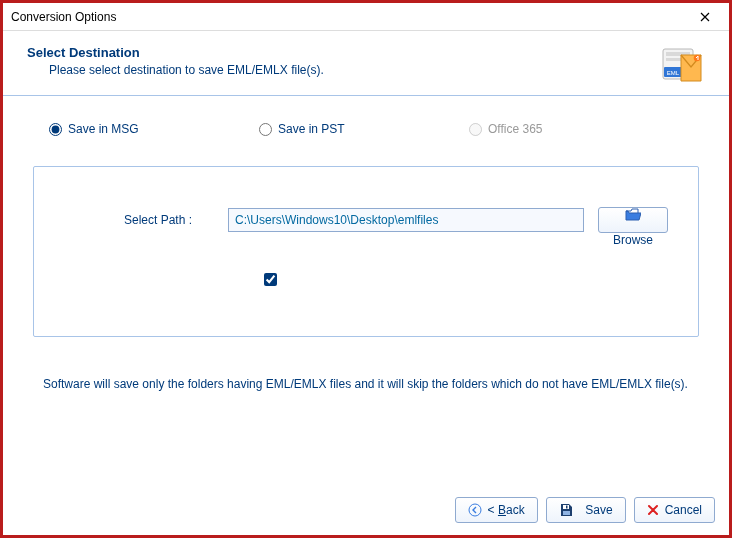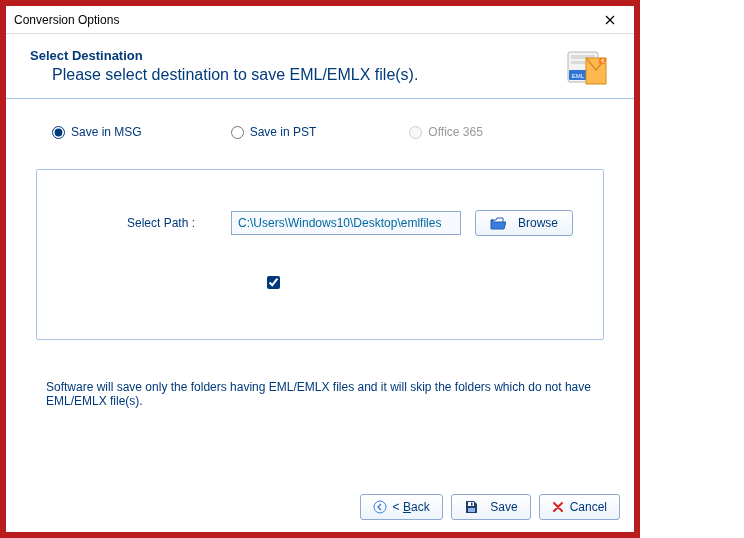--- a/index.html
+++ b/index.html
@@ -1,34 +1,34 @@
 <!DOCTYPE html>
 <html><head>
 <meta charset="utf-8">
 <style>
   * { box-sizing: border-box; margin: 0; padding: 0; }
   body { font-family: "Segoe UI", Tahoma, sans-serif; font-size: 12px; background: #fff; color: #000; }
-  .window { width: 640px; height: 538px; border: 6px solid #b91c1c; background: #fff; display: flex; flex-direction: column; }
+  .window { width: 732px; height: 538px; border: 3px solid #b91c1c; background: #fff; display: flex; flex-direction: column; }
   .titlebar { height: 28px; display: flex; align-items: center; justify-content: space-between; padding: 0 6px 0 8px; border-bottom: 1px solid #ddd; background: #fff; }
   .titlebar span { font-size: 12px; color: #000; }
   .close-x { width: 36px; height: 20px; display: flex; align-items: center; justify-content: center; font-size: 13px; color: #000; cursor: pointer; }
   .header { display: flex; justify-content: space-between; align-items: flex-start; padding: 14px 24px 10px 24px; border-bottom: 1px solid #a8c4e8; }
   .header-text h2 { font-size: 13px; font-weight: bold; color: #003a7a; margin-bottom: 3px; }
-  .header-text p { font-size: 16px; color: #003a7a; margin-left: 22px; }
+  .header-text p { font-size: 12px; color: #003a7a; margin-left: 22px; }
   .eml-icon { width: 44px; height: 40px; }
   .content { flex: 1; padding: 20px 30px 10px 30px; display: flex; flex-direction: column; }
   .radio-row { display: flex; align-items: center; gap: 0; margin-bottom: 24px; padding: 6px 16px; }
   .radio-opt { display: flex; align-items: center; gap: 6px; width: 210px; color: #003a7a; cursor: pointer; }
   .radio-opt.disabled { color: #9a9a9a; cursor: default; }
   .radio-opt input { accent-color: #003a7a; margin: 0; }
   .panel { border: 1px solid #a8c4e8; border-radius: 2px; padding: 40px 30px 50px 30px; background: #fff; }
   .path-row { display: flex; align-items: center; gap: 14px; margin-bottom: 40px; }
   .path-label { width: 150px; text-align: left; padding-left: 60px; color: #003a7a; }
   .path-input { flex: 1; height: 24px; border: 1px solid #8faad0; background: #f6f9fe; padding: 2px 6px; color: #0369a1; font-size: 12px; outline: none; }
-  .btn { height: 26px; display: inline-flex; align-items: center; gap: 12px; padding: 0 14px; border: 1px solid #8faad0; border-radius: 3px; background: linear-gradient(#ffffff,#eef4fc); color: #003a7a; font-size: 12px; cursor: pointer; }
+  .btn { height: 26px; display: inline-flex; align-items: center; gap: 12px; padding: 0 14px; border: 1px solid #8faad0; border-radius: 3px; background: linear-gradient(#ffffff,#eef4fc); color: #003a7a; font-size: 12px; cursor: pointer; flex-direction: column; }
   .check-row { display: flex; align-items: center; gap: 6px; margin-left: 200px; color: #003a7a; }
   .check-row input { accent-color: #003a7a; }
   .check-label { border: 1px dotted #3a6baa; padding: 0 3px; }
   .note { color: #003a7a; margin-top: 40px; padding: 0 10px; }
   .button-bar { display: flex; justify-content: flex-end; gap: 8px; padding: 10px 14px 12px 14px; }
   .btn-bar { height: 26px; min-width: 80px; display: inline-flex; align-items: center; justify-content: space-between; gap: 6px; padding: 0 12px; border: 1px solid #8faad0; border-radius: 3px; background: linear-gradient(#ffffff,#eef4fc); color: #003a7a; font-size: 12px; cursor: pointer; }
   .ic { display:inline-flex; align-items:center; justify-content:center; }
   .underline { text-decoration: underline; }
 </style>
 </head>

